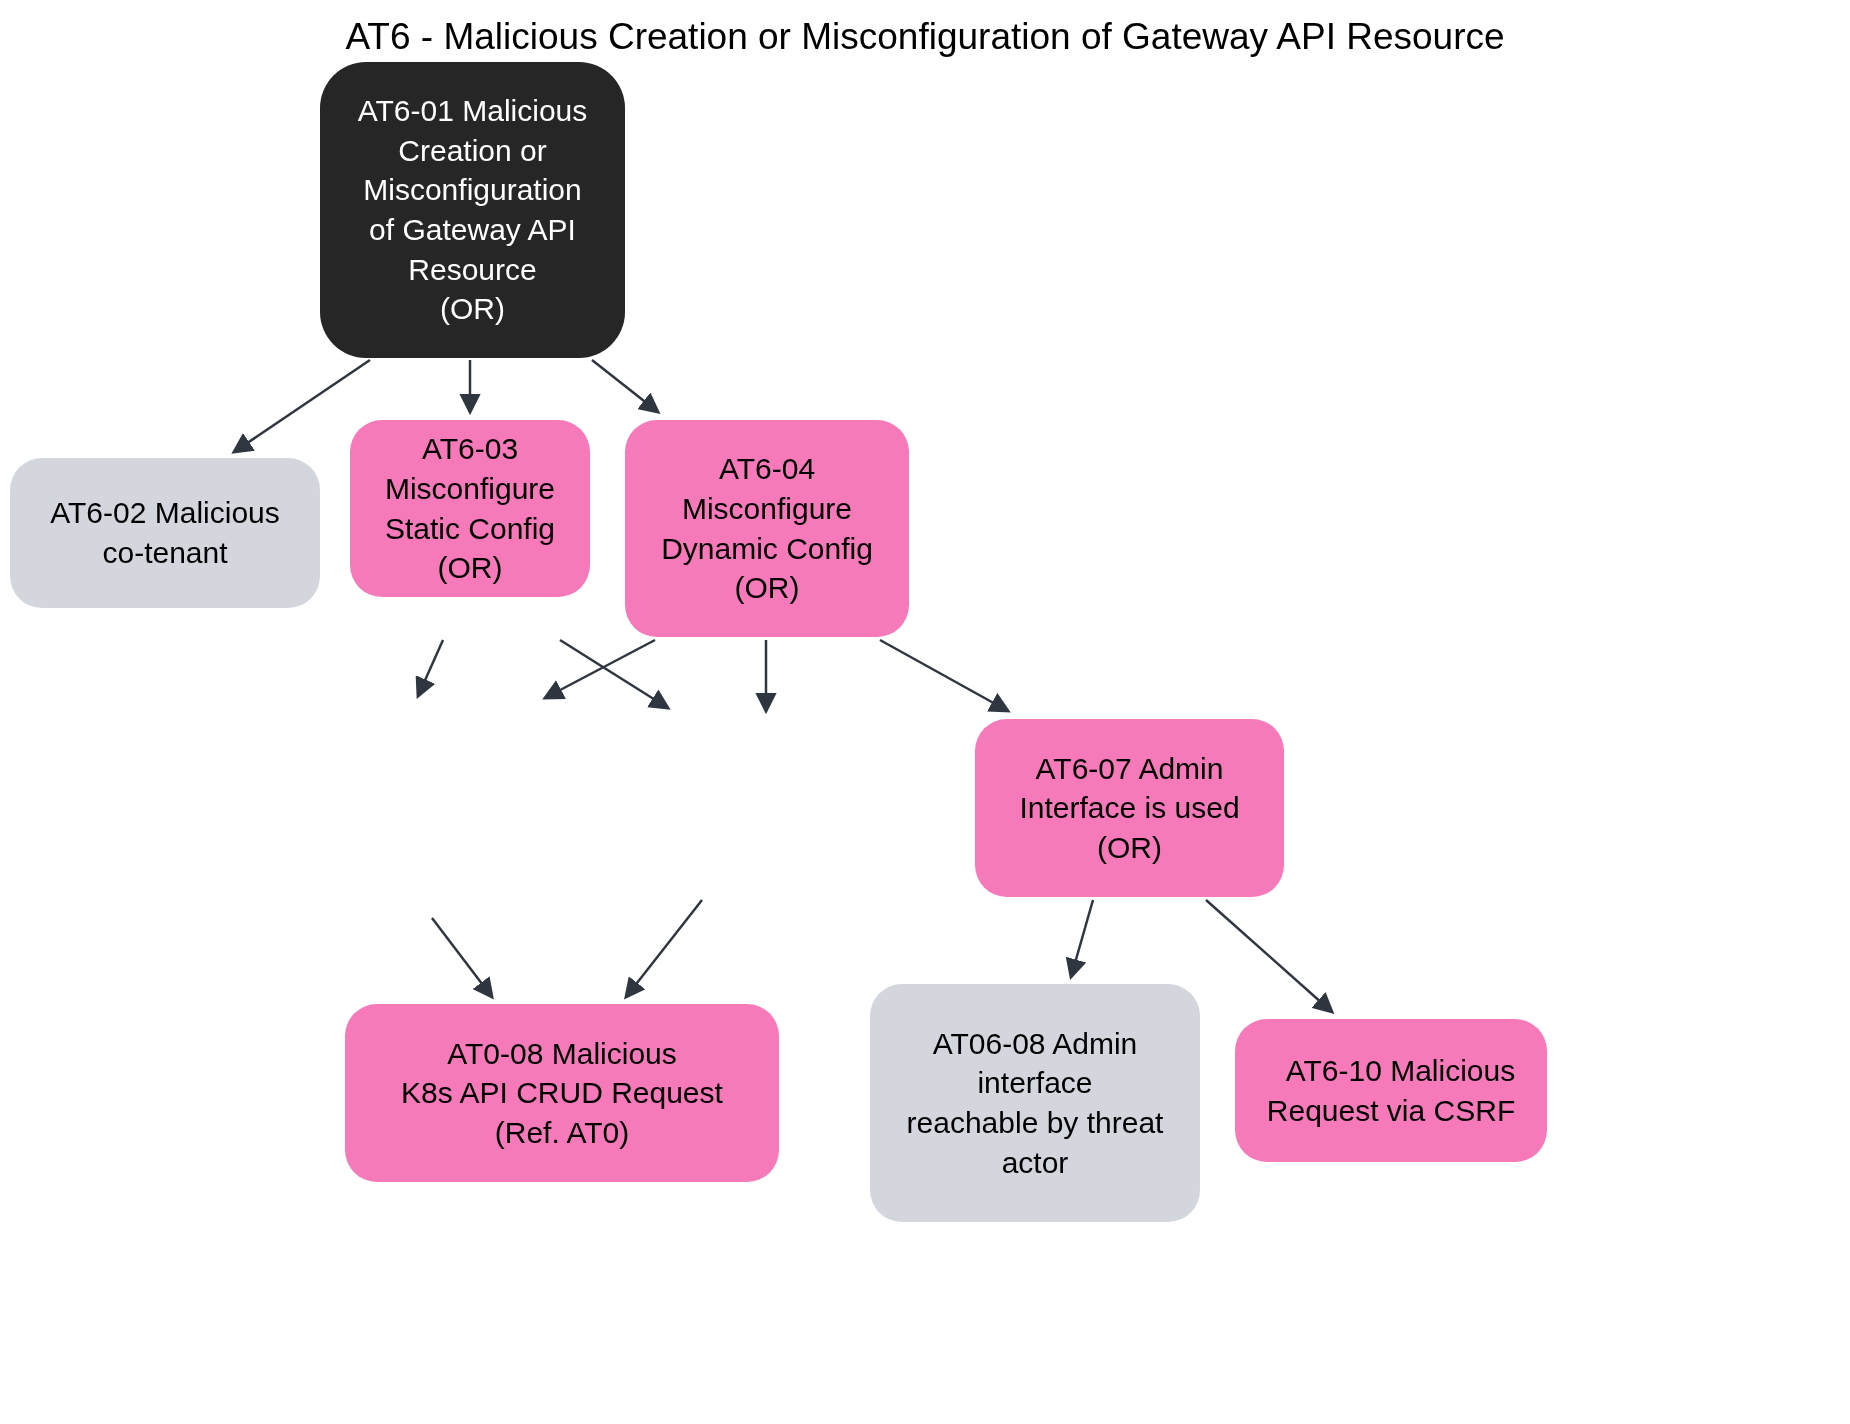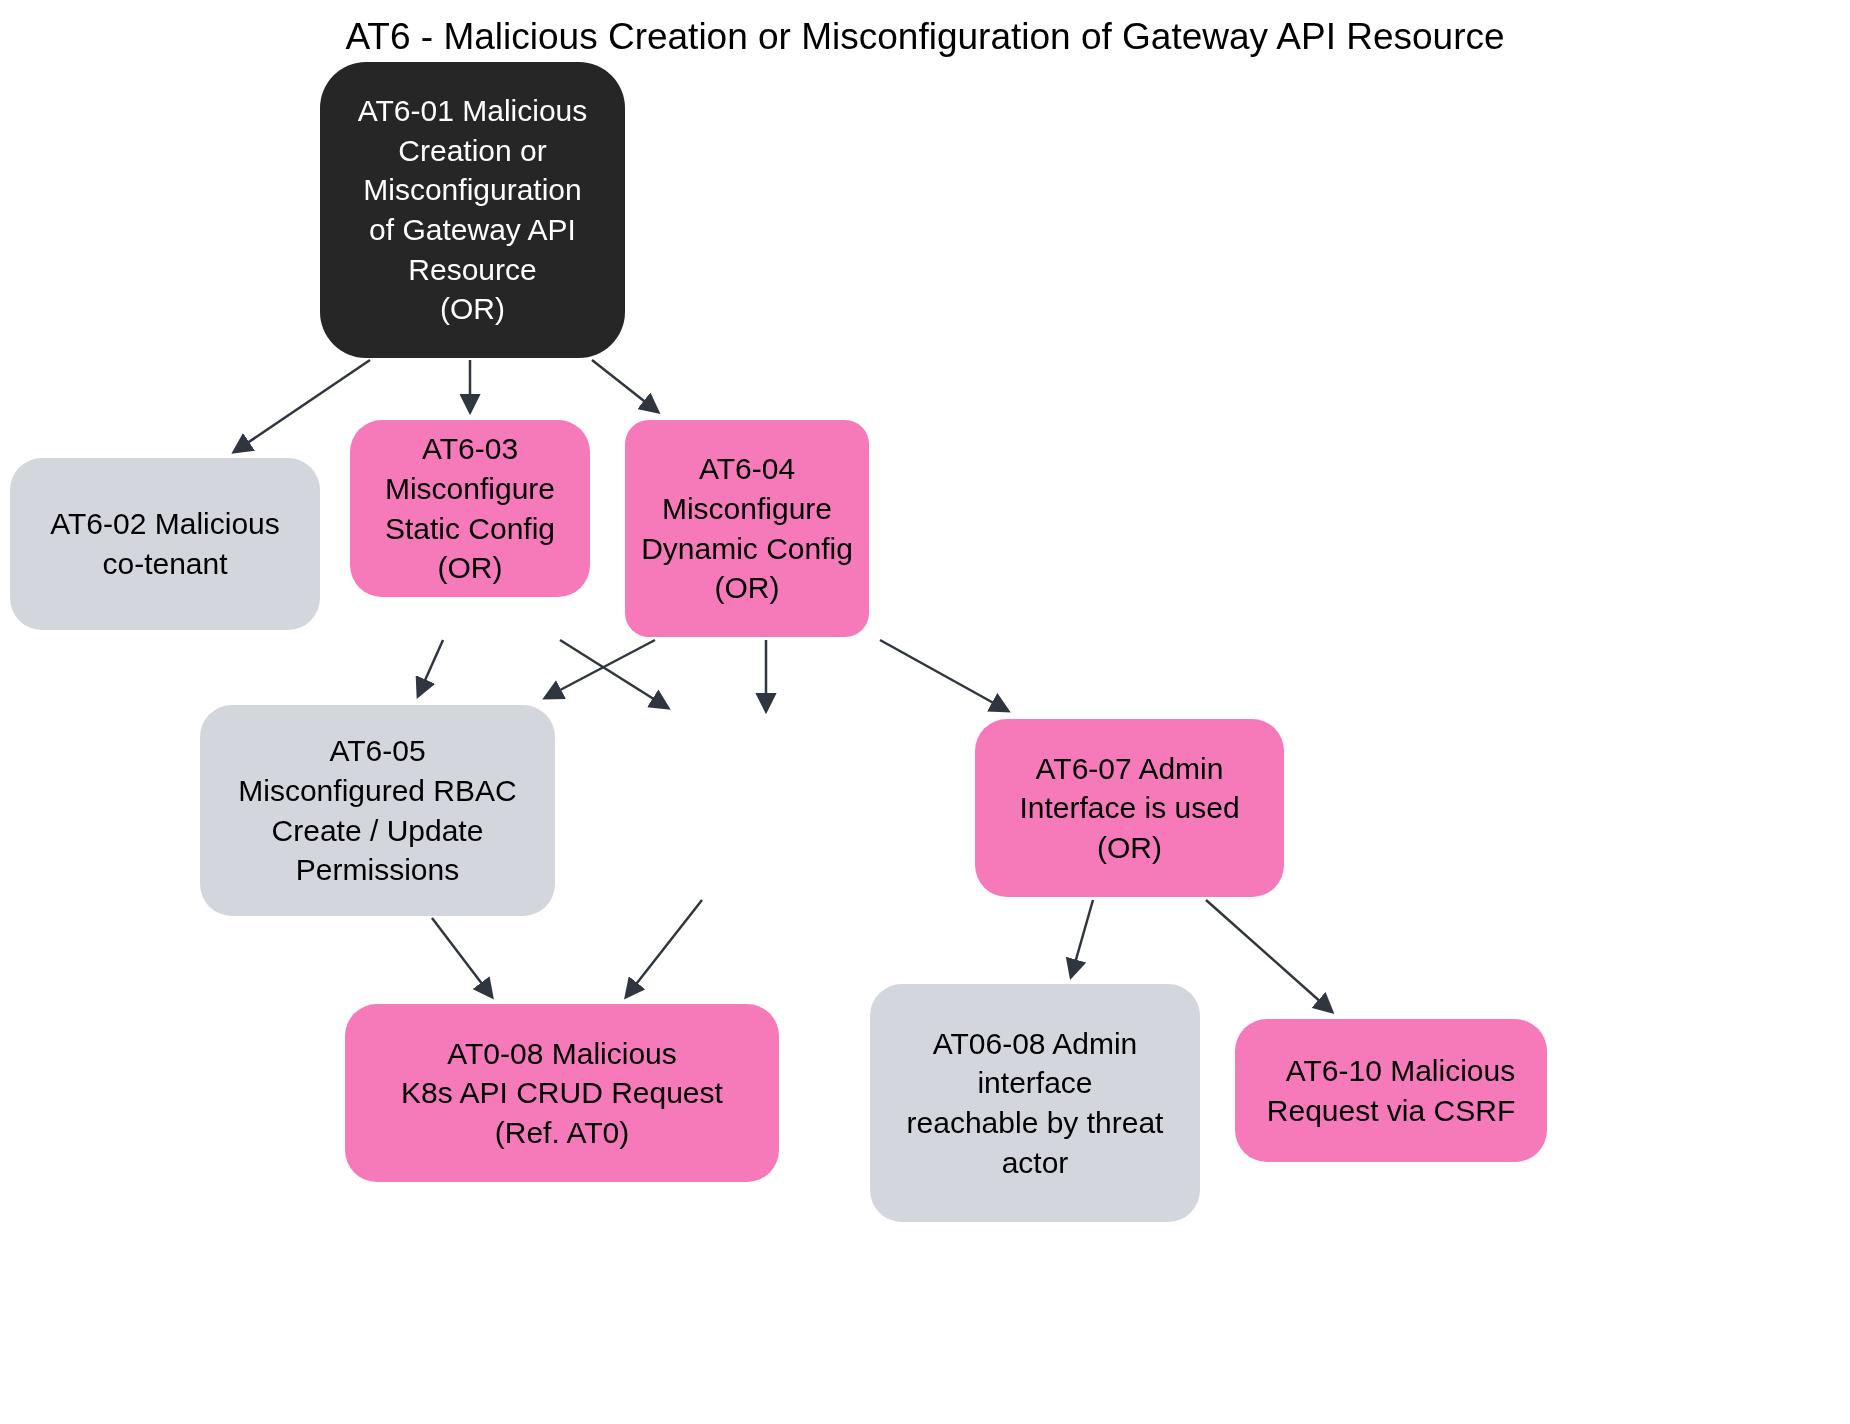--- a/index.html
+++ b/index.html
@@ -89,45 +89,39 @@
 
   <div class="node dark" style="left:320px; top:62px; width:305px; height:296px;">
     <span class="label">AT6-01 Malicious
 Creation or
 Misconfiguration
 of Gateway API
 Resource
 (OR)</span>
   </div>
 
-  <div class="node gray" style="left:10px; top:458px; width:310px; height:172px;">
+  <div class="node gray" style="left:10px; top:458px; width:310px; height:150px;">
     <span class="label">AT6-02 Malicious
 co-tenant</span>
   </div>
 
   <div class="node pink" style="left:350px; top:420px; width:240px; height:177px;">
     <span class="label">AT6-03
 Misconfigure
 Static Config
 (OR)</span>
   </div>
 
-  <div class="node pink" style="left:625px; top:420px; width:244px; height:217px;border-radius:24px;">
+  <div class="node pink" style="left:625px; top:420px; width:284px; height:217px;">
     <span class="label">AT6-04
 Misconfigure
 Dynamic Config
 (OR)</span>
   </div>
 
-  <div class="node gray" style="left:200px; top:705px; width:355px; height:211px;">
-    <span class="label">AT6-05
-Misconfigured RBAC
-Create / Update
-Permissions</span>
-  </div>
 
 
   <div class="node pink" style="left:975px; top:719px; width:309px; height:178px;">
     <span class="label">AT6-07 Admin
 Interface is used
 (OR)</span>
   </div>
 
   <div class="node pink" style="left:345px; top:1004px; width:434px; height:178px;">
     <span class="label">AT0-08 Malicious

